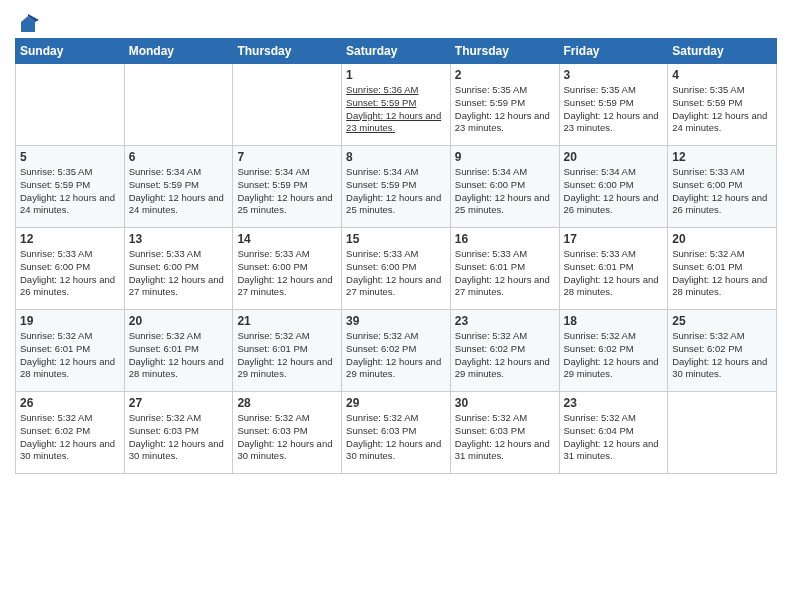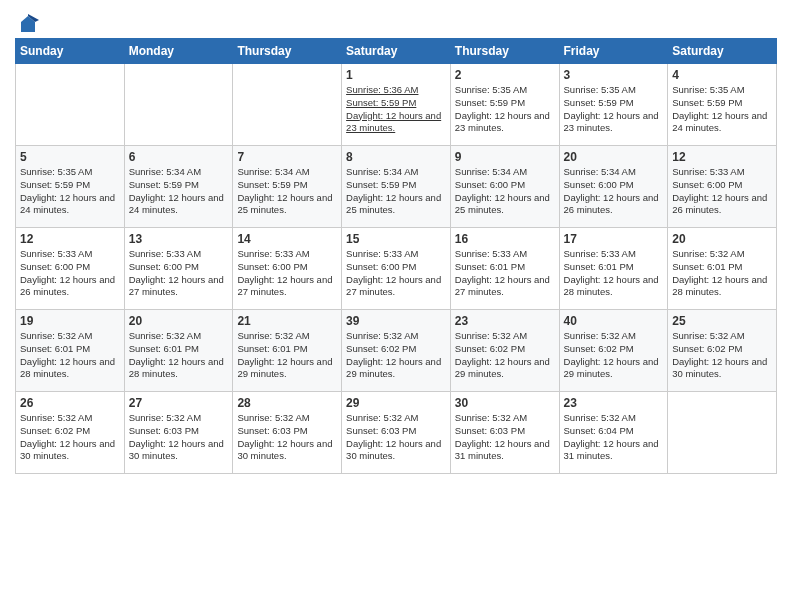--- a/index.html
+++ b/index.html
@@ -271,21 +271,21 @@
 Sunset: 6:02 PM
 Daylight: 12 hours and 29 minutes.</div>
         </td>
         <td>
           <span class="day-number">23</span>
           <div class="cell-content" style="white-space: pre-line;">Sunrise: 5:32 AM
 Sunset: 6:02 PM
 Daylight: 12 hours and 29 minutes.</div>
         </td>
         <td>
-          <span class="day-number">40</span>
+          <span class="day-number">18</span>
           <div class="cell-content" style="white-space: pre-line;">Sunrise: 5:32 AM
 Sunset: 6:02 PM
 Daylight: 12 hours and 29 minutes.</div>
         </td>
         <td>
           <span class="day-number">25</span>
           <div class="cell-content" style="white-space: pre-line;">Sunrise: 5:32 AM
 Sunset: 6:02 PM
 Daylight: 12 hours and 30 minutes.</div>
         </td>

